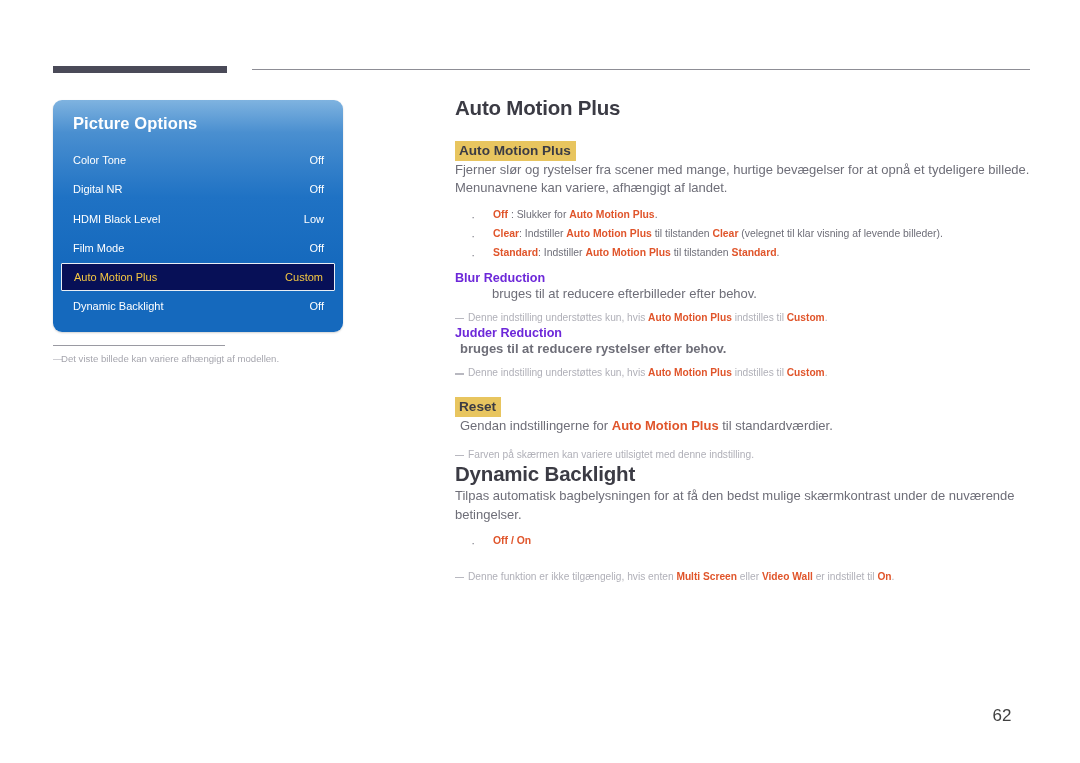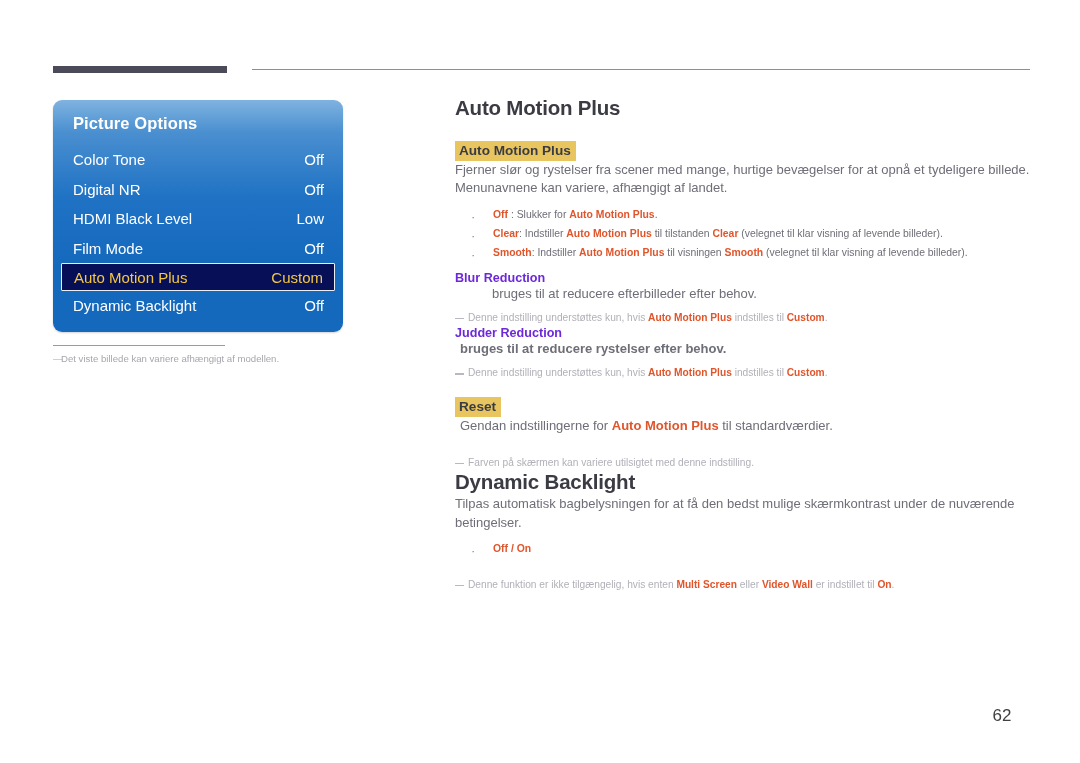--- a/index.html
+++ b/index.html
@@ -62,21 +62,21 @@
     width: 290px;
   }
   .osd-row {
     position: relative;
     height: 29.5px;
     display: flex;
     align-items: center;
     justify-content: space-between;
     padding: 0 19px 0 20px;
     color: #ffffff;
-    font-size: 15px;
+    font-size: 11px;
     font-weight: 400;
     text-align: center;
   }
   .osd-row .lbl { white-space: nowrap; }
   .osd-row .val { white-space: nowrap; }
   .osd-row.selected {
     background: #071057;
     border: 1.6px solid #e9eef5;
     border-radius: 1px;
     margin: 0 8px;
@@ -183,21 +183,21 @@
     position: absolute;
     left: 0; top: 7px;
     width: 9px; height: 1.4px;
     background: #b8b8c0;
   }
 
   .o { color: #e0552b; font-weight: 700; }
 
   
   .mt4 { margin-top: 19px; }
-  .mt6 { margin-top: 20px; }
+  .mt6 { margin-top: 12px; }
   .mt8 { margin-top: 8px; }
   .mt10 { margin-top: 10px; }
   .mt12 { margin-top: 12px; }
   .mt14 { margin-top: 14px; }
   .mt16 { margin-top: 16px; }
   .mt20 { margin-top: 20px; }
   .mt26 { margin-top: 26px; }
 
   .pagenum {
     position: absolute;
@@ -270,22 +270,22 @@
     </div>
 
     <p class="body mt12">Fjerner slør og rystelser fra scener med mange, hurtige bevægelser for at opnå et tydeligere billede.</p>
     <p class="body mt4">Menunavnene kan variere, afhængigt af landet.</p>
 
     <ul class="bullets mt6">
       <li><span class="o">Off</span><span> : </span><span>Slukker for </span><span class="o">Auto Motion Plus</span><span>.</span></li>
 
       <li><span class="o">Clear</span><span>: </span><span>Indstiller </span><span class="o">Auto Motion Plus</span><span> til tilstanden </span><span class="o">Clear</span><span> (velegnet til klar visning af levende billeder).</span></li>
 
-
-      <li><span class="o">Smooth</span><span>: </span><span>Indstiller </span><span class="o">Auto Motion Plus</span><span> til visningen </span><span class="o">Smooth</span><span> (velegnet til klar visning af levende billeder).</span></li>
+      <li><span class="o">Standard</span><span>: </span><span>Indstiller </span><span class="o">Auto Motion Plus</span><span> til tilstanden </span><span class="o">Standard</span><span>.</span></li>
+
 
     </ul>
 
     <h3 class="sub mt20">Blur Reduction</h3>
     <p class="body mt10" style="padding-left:5px;margin-left:32px;">bruges til at reducere efterbilleder efter behov.</p>
     <div class="note mt8"><span>Denne indstilling understøttes kun, hvis </span><span class="o">Auto Motion Plus</span><span> indstilles til </span><span class="o">Custom</span><span>.</span></div>
 
     <h3 class="sub mt16">Judder Reduction</h3>
     <p class="body mt10" style="padding-left:5px;font-weight:bold;">bruges til at reducere rystelser efter behov.</p>
     <div class="note mt8"><span>Denne indstilling understøttes kun, hvis </span><span class="o">Auto Motion Plus</span><span> indstilles til </span><span class="o">Custom</span><span>.</span></div>

